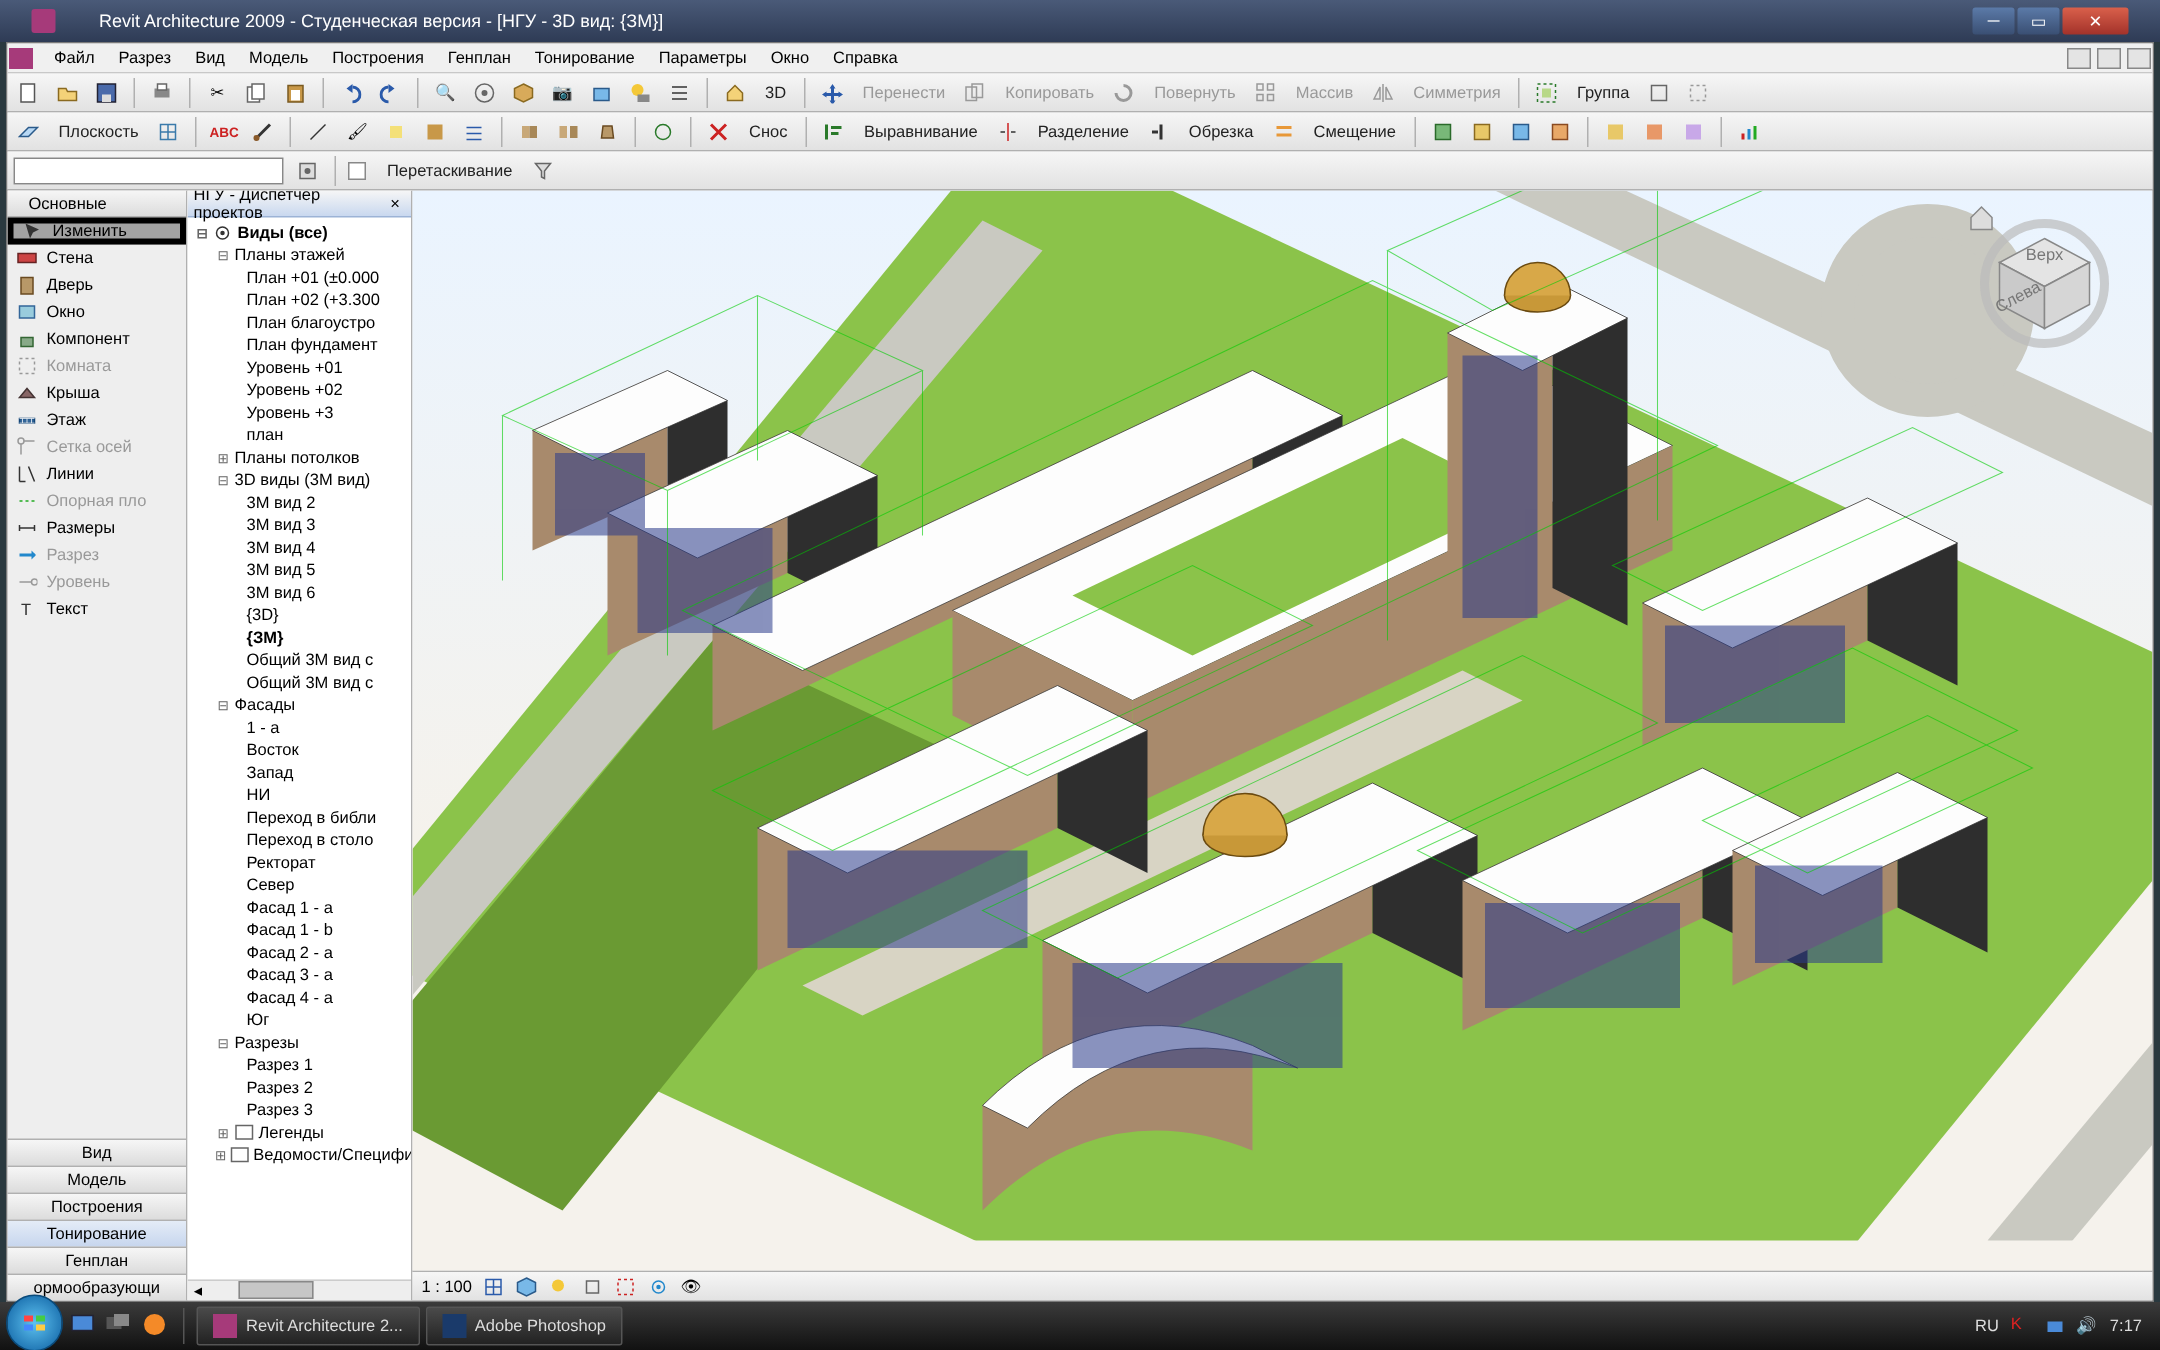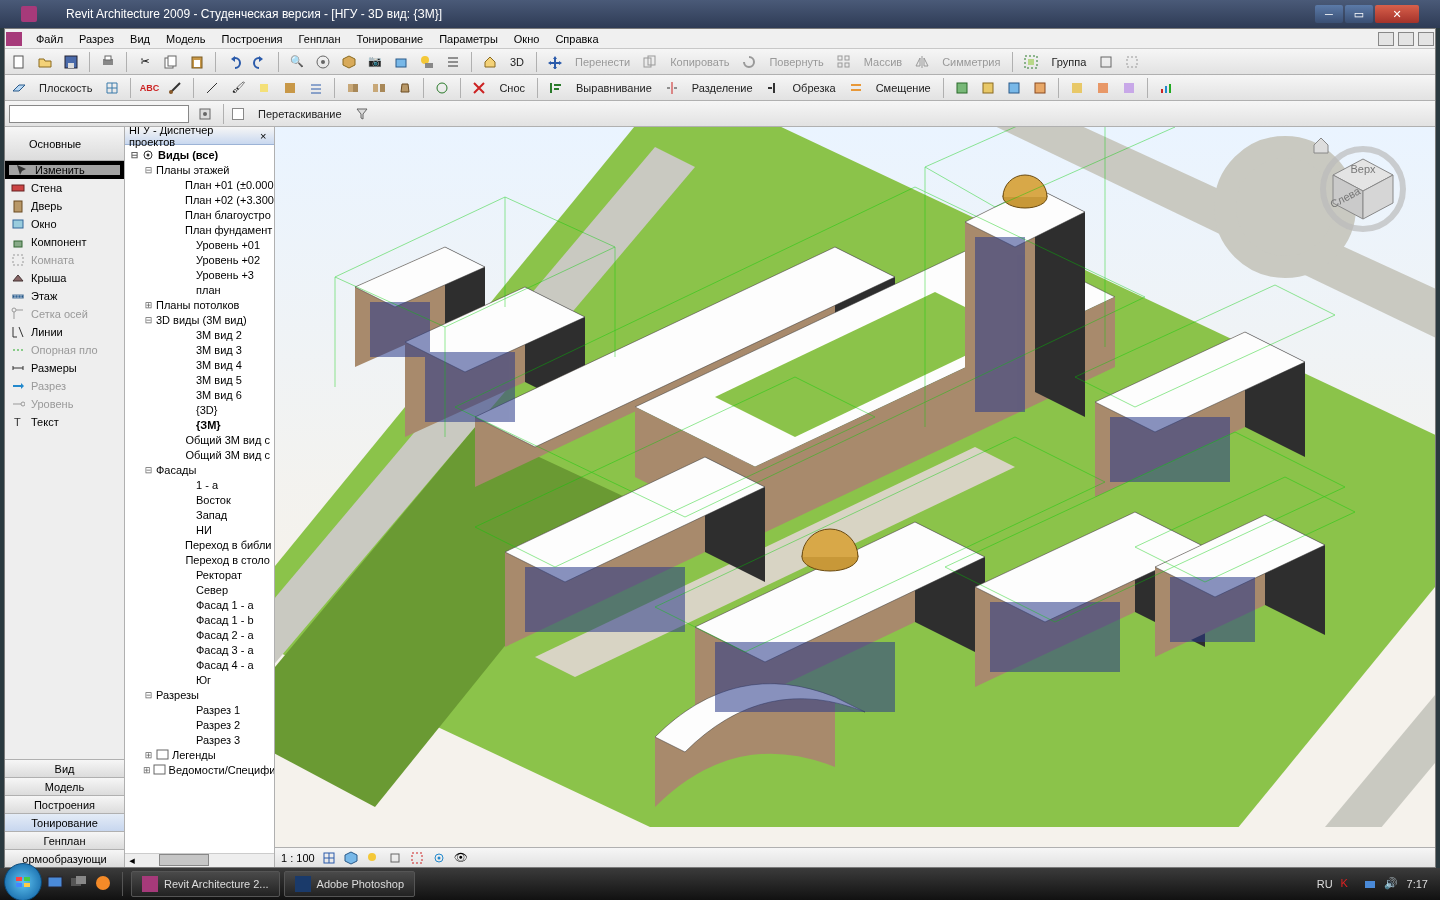--- a/index.html
+++ b/index.html
@@ -17,38 +17,38 @@
 .menubar .docbtns { margin-left:auto; display:flex; gap:4px; }
 .menubar .docbtns .db { width:16px; height:14px; border:1px solid #888; background:#e4e4e4; cursor:pointer; }
 .toolbar { height:26px; background:linear-gradient(#f6f6f6,#e2e2e2); border-bottom:1px solid #b0b0b0; display:flex; align-items:center; padding:0 4px; gap:6px; }
 .toolbar .tbbtn { width:20px; height:20px; border:1px solid transparent; display:flex; align-items:center; justify-content:center; cursor:pointer; position:relative; }
 .toolbar .sep { width:1px; height:20px; background:#b0b0b0; margin:0 2px; }
 .toolbar .lbl { padding:0 4px; cursor:pointer; display:flex; align-items:center; gap:4px; color:#222; }
 .toolbar .lbl.dim { color:#999; }
 .toolbar input[type=text] { width:180px; height:18px; border:1px solid #888; background:#fff; padding:0 4px; }
 .content { flex:1; display:flex; overflow:hidden; position:relative; }
 .designbar { width:120px; background:#eee; border-right:1px solid #b0b0b0; display:flex; flex-direction:column; }
-.designbar .tabhdr { height:34px; background:linear-gradient(#f6f6f6,#dcdcdc); border-bottom:1px solid #b0b0b0; padding:0 24px; display:flex; align-items:center; font-size:11px; }
+.designbar .tabhdr { height:18px; background:linear-gradient(#f6f6f6,#dcdcdc); border-bottom:1px solid #b0b0b0; padding:0 14px; display:flex; align-items:center; font-size:11px; }
 .designbar .tool { height:18px; padding-left:6px; display:flex; align-items:center; gap:6px; cursor:pointer; }
 .designbar .tool.active { background:#a3a3a3; border:4px solid #000000; }
 .designbar .tool.dim { color:#999; }
 .designbar .tool .ico { width:14px; height:14px; display:inline-block; }
 .designbar .spacer { flex:1; }
 .designbar .bottab { height:18px; background:linear-gradient(#f6f6f6,#dcdcdc); border-top:1px solid #b0b0b0; padding:0 6px; display:flex; align-items:center; cursor:pointer; justify-content:center; font-size:11px; }
 .designbar .bottab.sel { background:linear-gradient(#e4ecf7,#c7d6ee); }
 .browser { width:150px; background:#fff; border-right:1px solid #b0b0b0; display:flex; flex-direction:column; overflow:hidden; }
 .browser .bhdr { height:18px; background:linear-gradient(#f6f6f6,#c9d8ef); border-bottom:1px solid #9cb3d6; padding:0 4px; display:flex; align-items:center; justify-content:space-between; }
 .browser .bhdr .x { cursor:pointer; width:14px; text-align:center; }
 .browser .tree { flex:1; overflow:auto; padding:2px 0; font-size:11px; }
 .node { white-space:nowrap; display:flex; align-items:center; height:15px; cursor:pointer; padding-right:4px;}
 .node .exp { width:11px; text-align:center; color:#666; font-size:9px; margin:0 2px; }
 .node .nico { width:14px; height:12px; margin-right:2px; display:inline-block; }
 .node.d0 { padding-left:2px; font-weight:bold; }
 .node.d1 { padding-left:16px; }
-.node.d2 { padding-left:56px; }
+.node.d2 { padding-left:24px; }
 .node.sel { font-weight:bold; }
 .browser .sb { height:14px; background:#eee; border-top:1px solid #ccc; display:flex; }
 .browser .sb .thumb { background:#c6c6c6; border:1px solid #888; width:50px; height:12px; margin-left:20px; }
 .viewport { flex:1; position:relative; background:linear-gradient(#eaf4ff 0%,#f5f2ec 60%); overflow:hidden; }
 .viewport svg { position:absolute; top:0; left:0; }
 .viewcube { position:absolute; top:8px; right:16px; width:110px; height:110px; }
 .viewcube .home { position:absolute; top:0; left:2px; width:20px; height:20px; }
 .viewcube .cube { position:absolute; top:18px; left:18px; width:72px; height:72px; }
 .viewcube .ring { position:absolute; top:10px; left:10px; width:88px; height:88px; }
 .viewctrl { height:20px; background:linear-gradient(#f6f6f6,#e2e2e2); border-top:1px solid #b0b0b0; display:flex; align-items:center; padding:0 6px; gap:6px; font-size:11px; }

